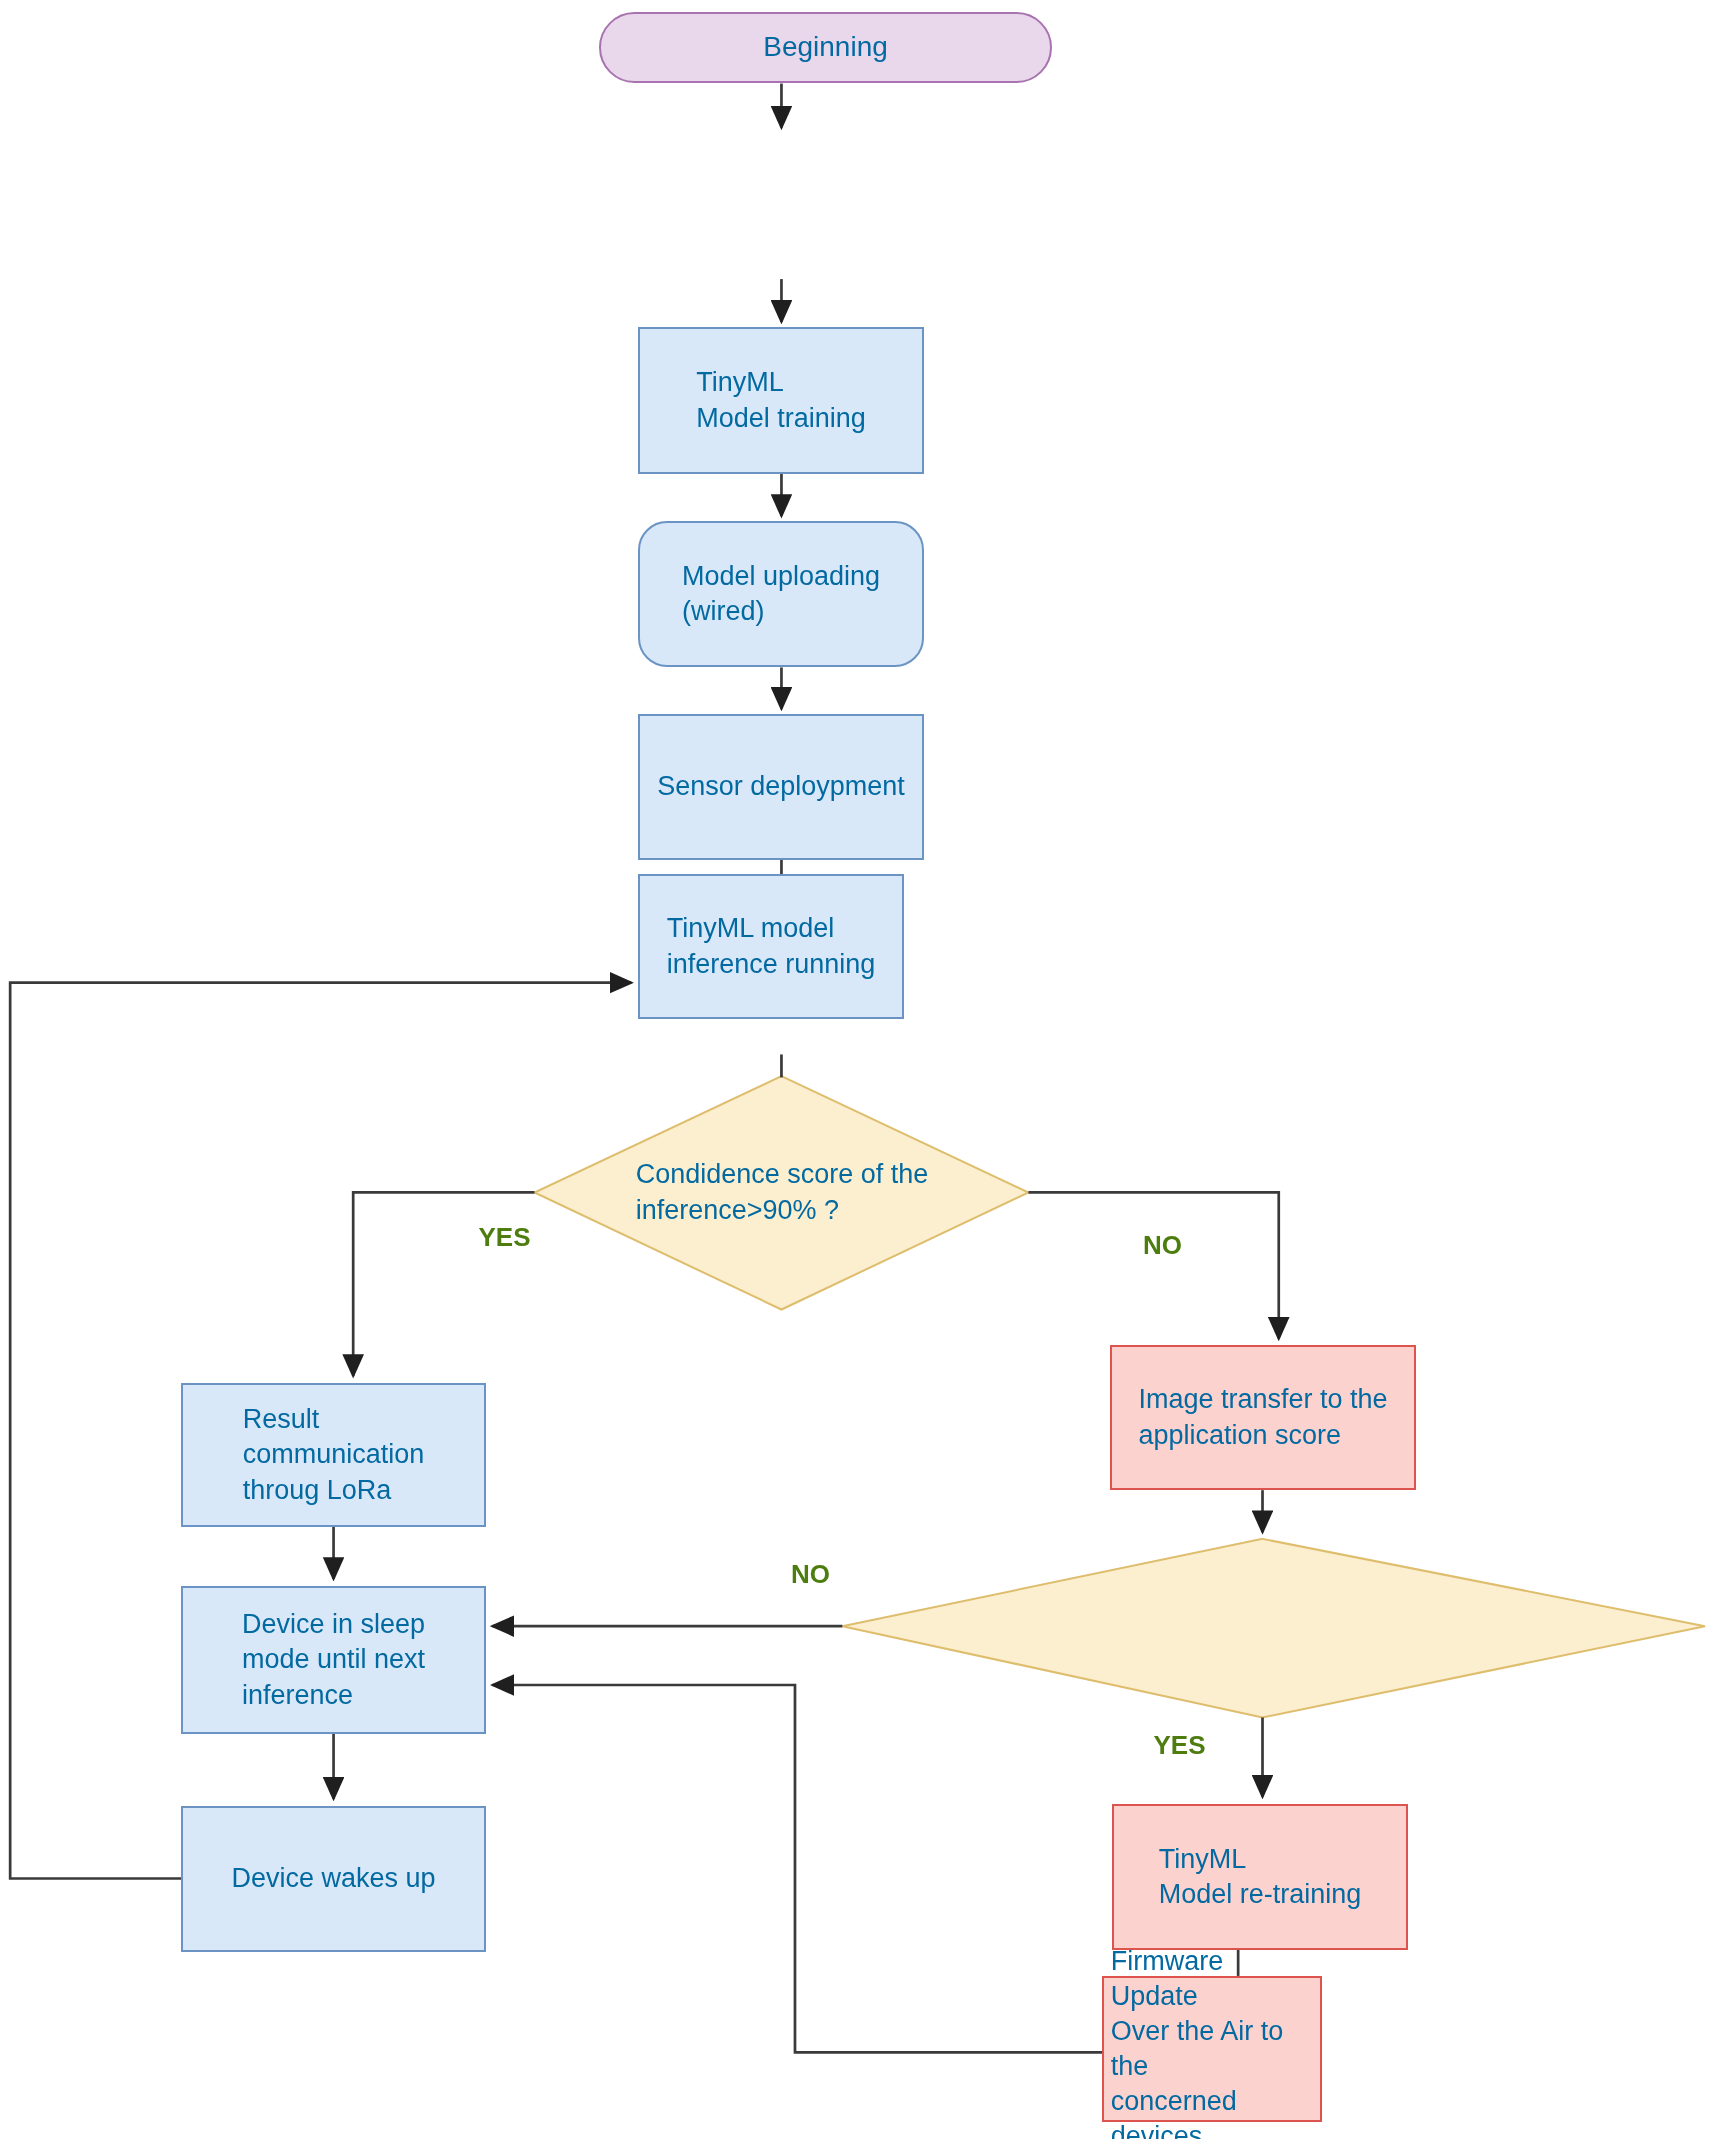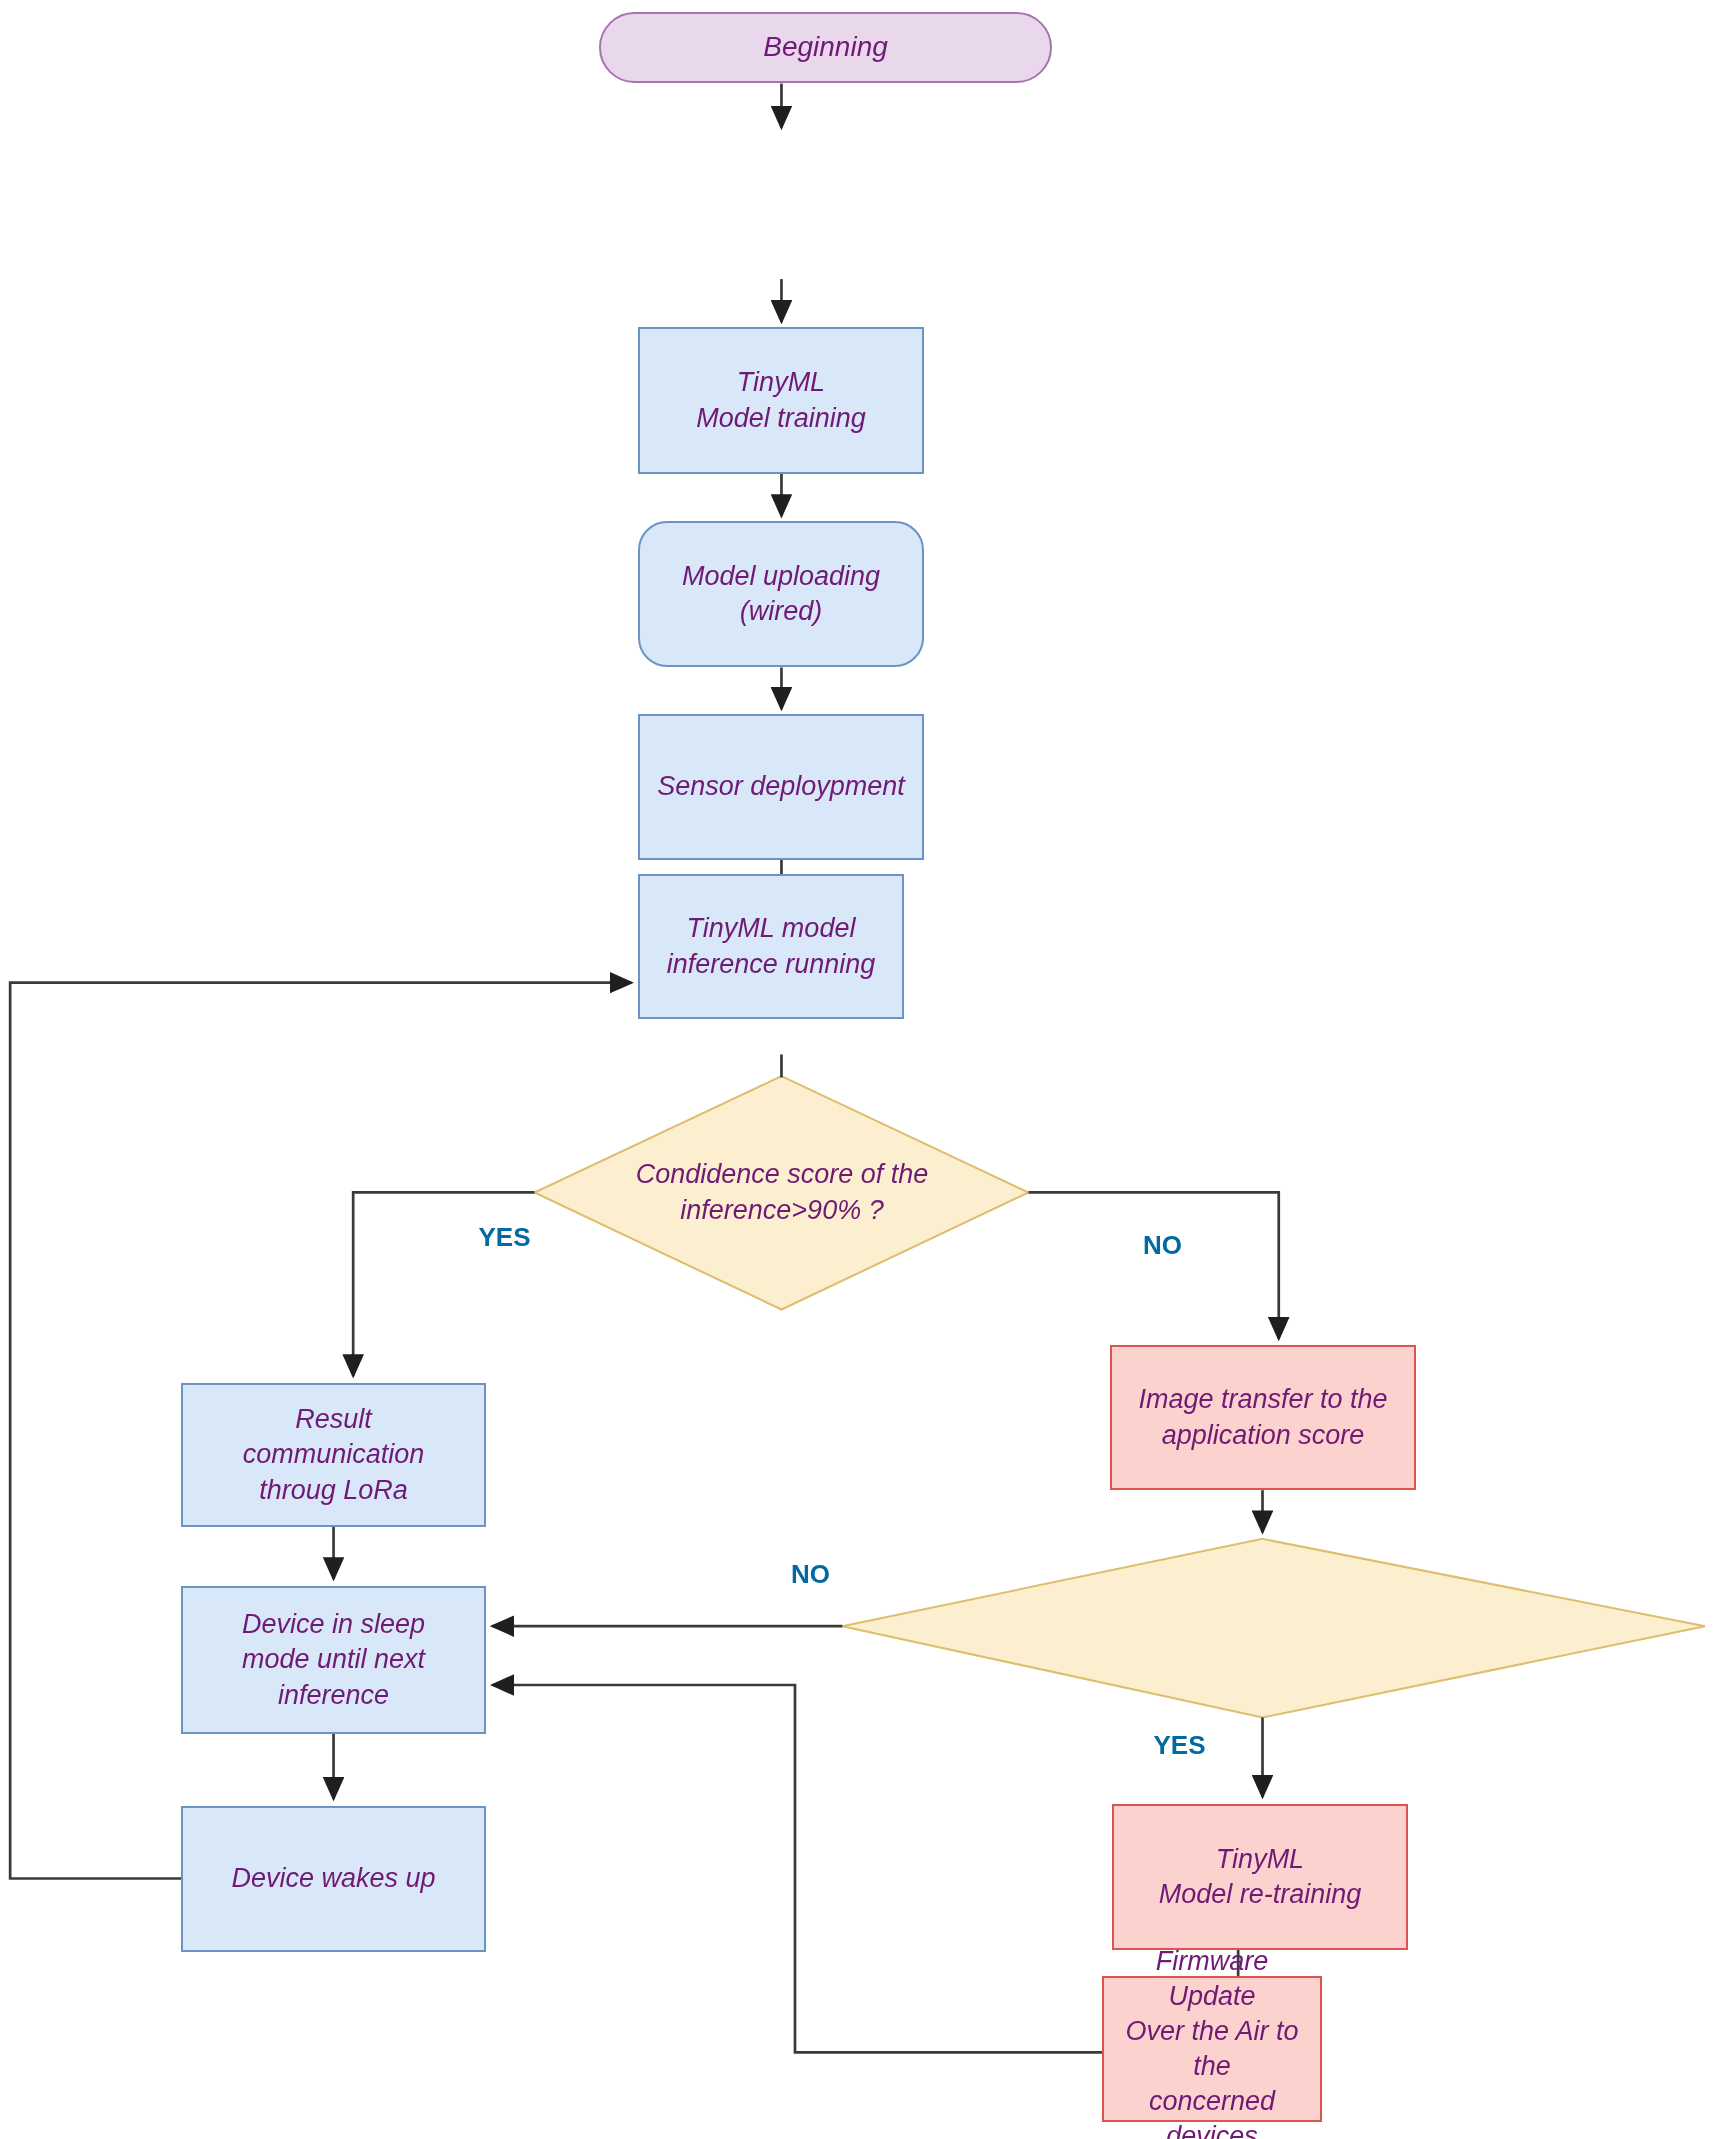--- a/index.html
+++ b/index.html
@@ -16,43 +16,42 @@
   polygon.decision {
     fill: var(--decision-fill, #fcefcf);
     stroke: var(--decision-border, #debd6d);
     stroke-width: 3;
   }
   .node {
     position: absolute;
     display: flex;
     align-items: center;
     justify-content: center;
-    text-align: center;
+    text-align: left;
     white-space: pre-line;
     box-sizing: border-box;
     font-size: 27px;
     line-height: 1.3;
-    color: #701a75;
+    color: #0369a1;
     padding: 4px 6.8px;
-    font-style: italic;
   }
   .process  { background: var(--process-fill, #d8e8f8); border: 2px solid var(--process-border, #6b94c4); }
   .terminator {
     background: var(--terminator-fill, #e9d8eb);
     border: 2px solid var(--terminator-border, #a873b0);
     border-radius: 41px;
     font-size: 28px;
   }
   .alert { background: var(--alert-fill, #fcd2cf); border: 2.7px solid var(--alert-border, #dd544e); }
   .decision-label { background: transparent; border: none; }
   .edge-label {
     position: absolute;
     font-weight: bold;
     font-size: 26px;
-    color: #0369a1;
+    color: #4d7c0f;
     text-align: center;
   }
 </style>
 </head>
 <body>
 
 <div class="canvas">
 
   <svg class="wires" viewBox="0 0 2554 3162">
     <defs>

